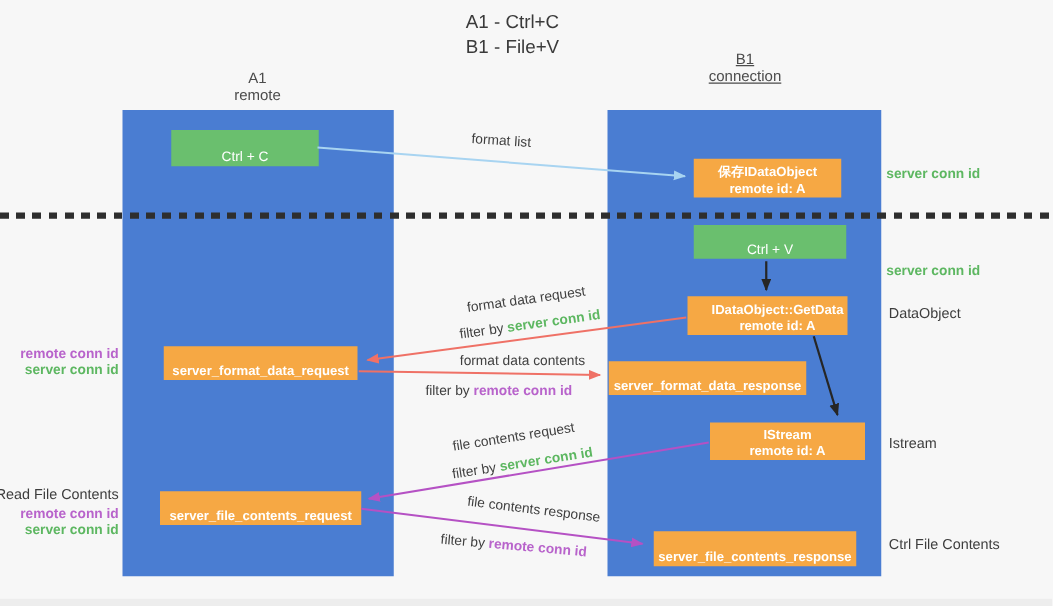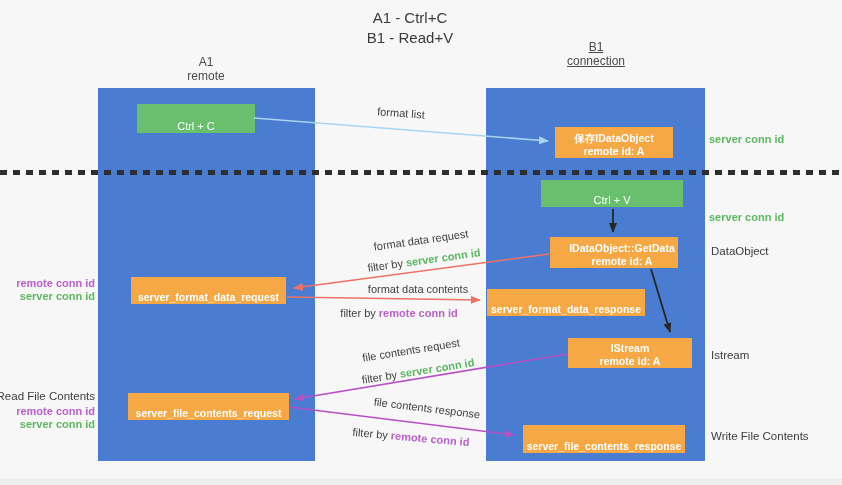--- a/index.html
+++ b/index.html
@@ -41,21 +41,21 @@
 </style>
 </head>
 <body>
 
 <div class="stage">
 
   <div class="bottom-edge"></div>
 
   <div class="title">
     <div>A1 - Ctrl+C</div>
-    <div>B1 - Read+V</div>
+    <div>B1 - File+V</div>
   </div>
 
   <div class="colhead" style="left:206px; top:55px;">
     <div>A1</div>
     <div>remote</div>
   </div>
   <div class="colhead" style="left:596px; top:40px;text-decoration:underline;">
     <div>B1</div>
     <div>connection</div>
   </div>
@@ -67,21 +67,21 @@
 
   <div class="node green" style="left:137px; top:104px; width:118px; height:29px;">
     <div>Ctrl + C</div>
   </div>
 
   <div class="node orange small" style="left:555px; top:127px; width:118px; height:31px;">
     <div>保存IDataObject</div>
     <div>remote id: A</div>
   </div>
 
-  <div class="node green" style="left:541px; top:180px; width:142px; height:27px;">
+  <div class="node green" style="left:555px; top:180px; width:122px; height:27px;">
     <div>Ctrl + V</div>
   </div>
 
   <div class="node orange small" style="left:550px; top:237px; width:128px; height:31px;padding-left:16px;">
     <div>IDataObject::GetData</div>
     <div>remote id: A</div>
   </div>
 
   <div class="node orange small" style="left:487px; top:289px; width:158px; height:27px;">
     <div>server_format_data_response</div>
@@ -147,21 +147,21 @@
 
   <div class="alabel" style="left:427px; top:408px; --r:7deg;">file contents response</div>
   <div class="alabel" style="left:411px; top:437px; --r:5deg;">
     <span>filter by </span><span class="pb">remote conn id</span>
   </div>
 
   <div class="side gb" style="left:709px; top:133px;">server conn id</div>
   <div class="side gb" style="left:709px; top:211px;">server conn id</div>
   <div class="side dark" style="left:711px; top:245px;">DataObject</div>
   <div class="side dark" style="left:711px; top:349px;">Istream</div>
-  <div class="side dark" style="left:711px; top:430px;">Write File Contents</div>
+  <div class="side dark" style="left:711px; top:430px;">Ctrl File Contents</div>
 
   <div class="side pb ra" style="right:747px; top:277px;">remote conn id</div>
   <div class="side gb ra" style="right:747px; top:290px;">server conn id</div>
   <div class="side dark ra" style="right:747px; top:390px;">Read File Contents</div>
   <div class="side pb ra" style="right:747px; top:405px;">remote conn id</div>
   <div class="side gb ra" style="right:747px; top:418px;">server conn id</div>
 
 </div>
 
 </body></html>

